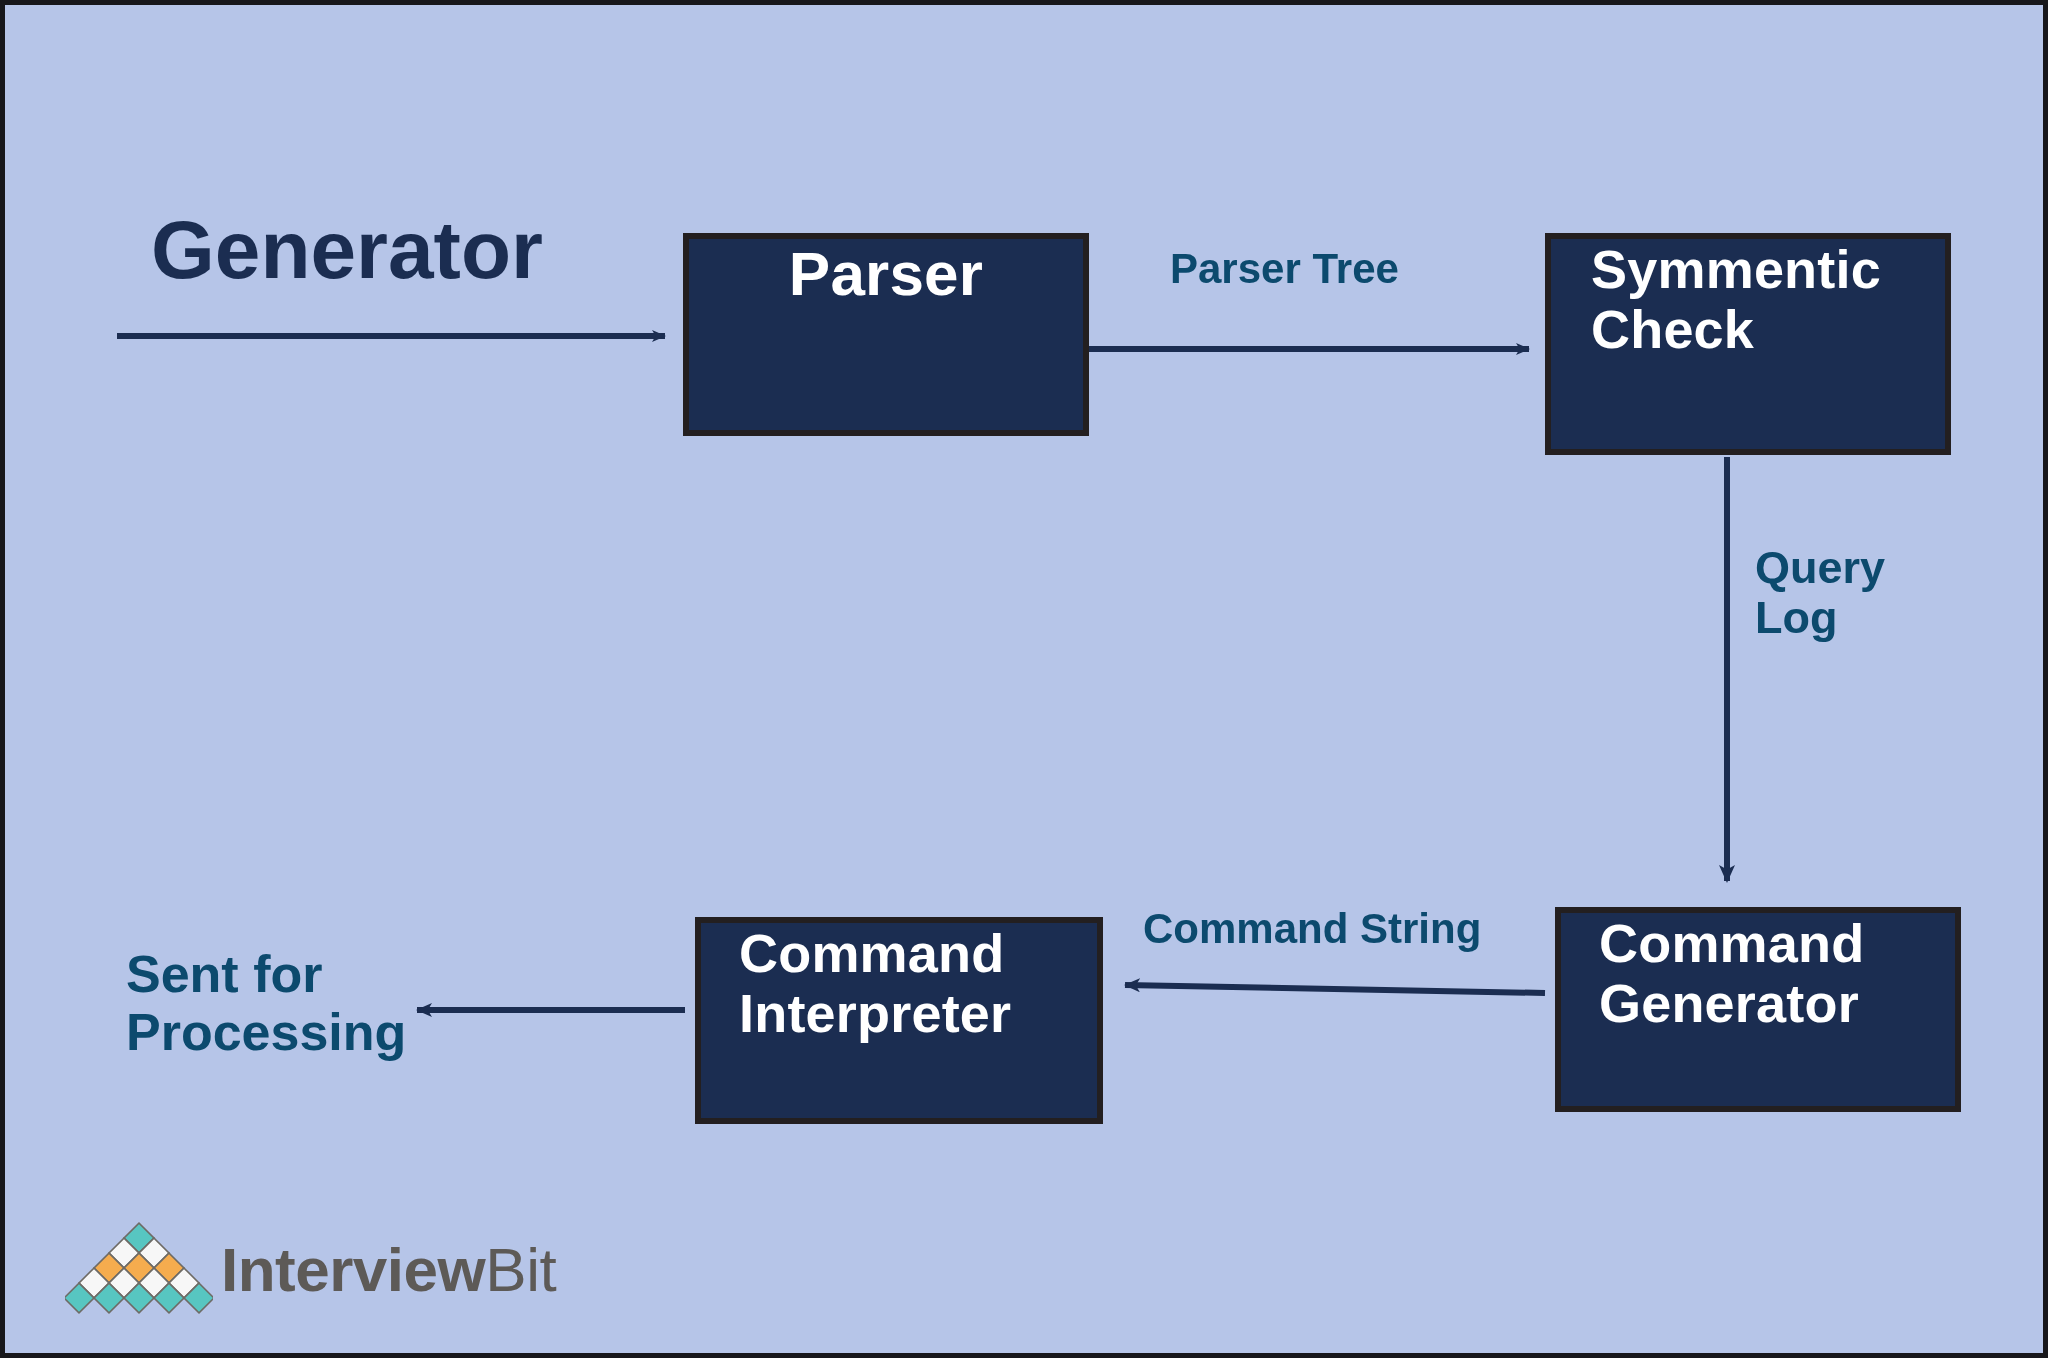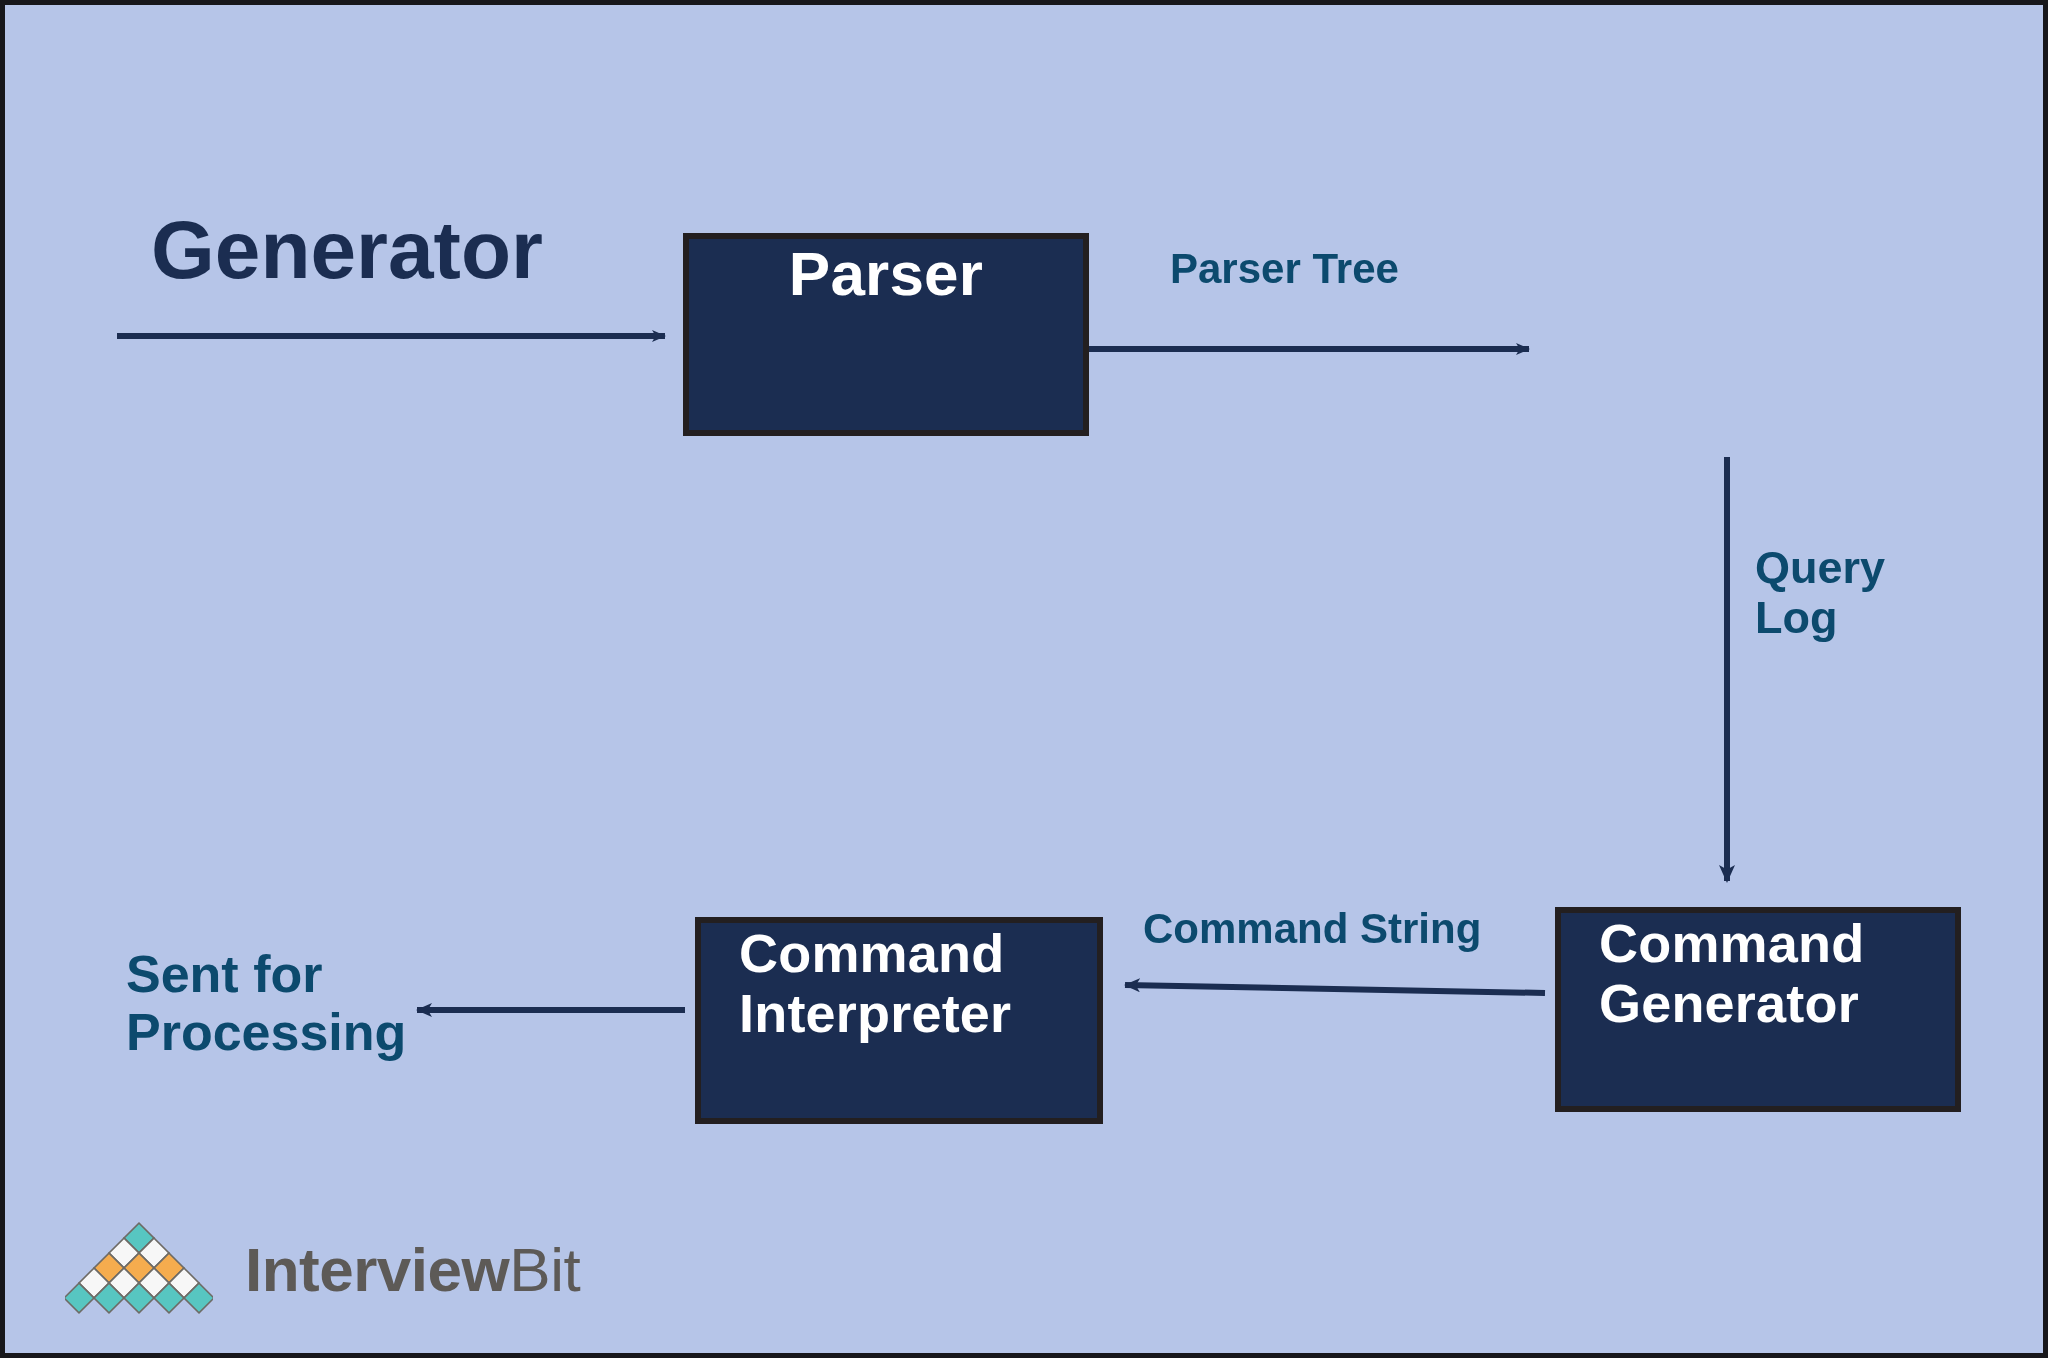--- a/index.html
+++ b/index.html
@@ -68,21 +68,21 @@
   #label-command-string     { left: 1138px; top: 900px;  font-size: 42px; }
   #label-sent-processing    { left: 121px;  top: 940px;  font-size: 52px; }
 
   
   #logo {
     position: absolute;
     left: 60px;
     top: 1216px;
     display: flex;
     align-items: center;
-    gap: 32px;
+    gap: 8px;
   }
   #logo-mark { width: 148px; height: 96px; display: block; }
   #logo-text {
     font-size: 62px;
     letter-spacing: -0.5px;
     white-space: nowrap;
   }
   #logo-text .lt-bold { color: #5d5a57; font-weight: bold; }
   #logo-text .lt-light { color: #5d5a57; font-weight: normal; }
 </style>
@@ -134,20 +134,24 @@
 
   <div id="label-query-log" class="edge-label">Query
 Log</div>
 
   <div id="label-command-string" class="edge-label">Command String</div>
 
   <div id="box-parser" class="node-box center">
     <span class="node-label">Parser</span>
   </div>
 
+  <div id="box-symmentic" class="node-box left">
+    <span class="node-label">Symmentic
+Check</span>
+  </div>
 
   <div id="box-command-generator" class="node-box left">
     <span class="node-label">Command
 Generator</span>
   </div>
 
   <div id="box-command-interpreter" class="node-box left">
     <span class="node-label">Command
 Interpreter</span>
   </div>

